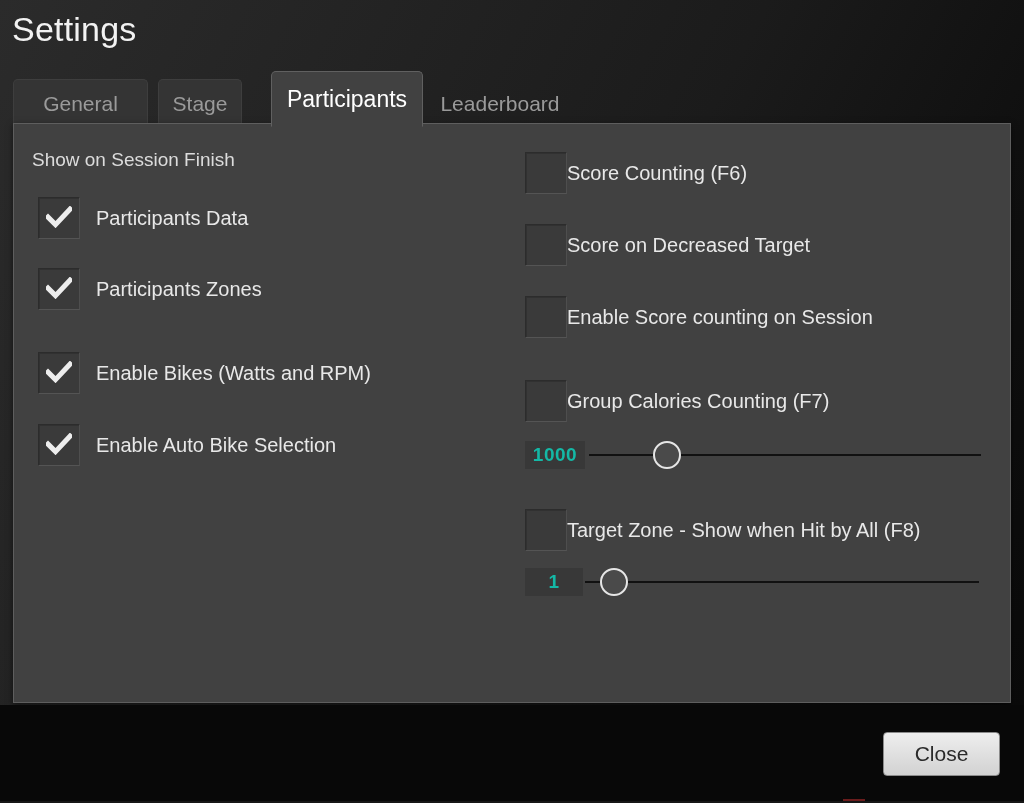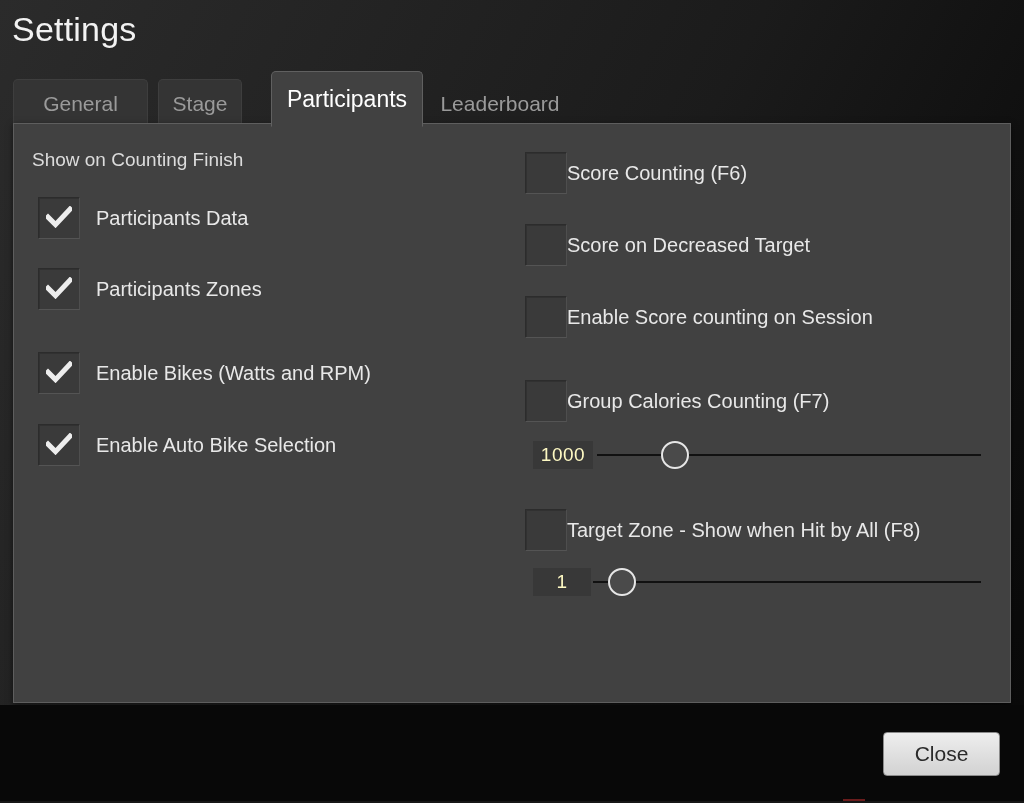--- a/index.html
+++ b/index.html
@@ -143,24 +143,23 @@
   }
   .slider-value {
     width: 60px;
     height: 28px;
     flex: 0 0 60px;
     background: #383838;
     display: flex;
     align-items: center;
     justify-content: center;
     font-size: 19px;
-    font-weight: normal;
-    color: #fef9c3;
+    font-weight: bold;
+    color: #14b8a6;
     letter-spacing: 0.5px;
-    margin-left: 8px;
   }
   .slider-track-wrap {
     position: relative;
     height: 28px;
     display: flex;
     align-items: center;
     cursor: pointer;
   }
   .slider-track {
     height: 2px;
@@ -242,21 +241,21 @@
     <div class="tab active" style="left:246px;width:152px;">
       <span>Participants</span>
     </div>
     <div class="tab ghost" style="left:404px;width:166px;">
       <span>Leaderboard</span>
     </div>
   </div>
 
   <div class="panel">
 
-    <div class="section-label">Show on Counting Finish</div>
+    <div class="section-label">Show on Session Finish</div>
 
     <div class="cb-row col-left" style="left:24px; top:73px;">
       <span class="cb checked">
         <svg class="tick" width="26" height="22" viewBox="0 0 26 22">
           <path d="M2 11 L9.5 18.5 L24 3" fill="none" stroke="#ededed" stroke-width="5" stroke-linecap="square" stroke-linejoin="miter"></path>
         </svg>
       </span>
       <span class="cb-label">Participants Data</span>
     </div>
 

